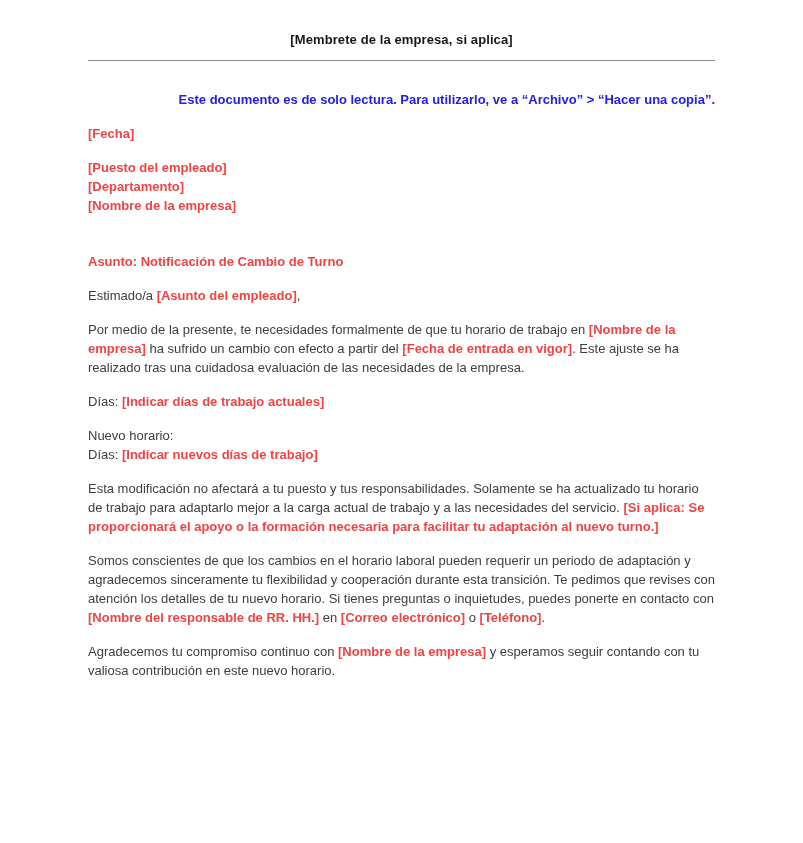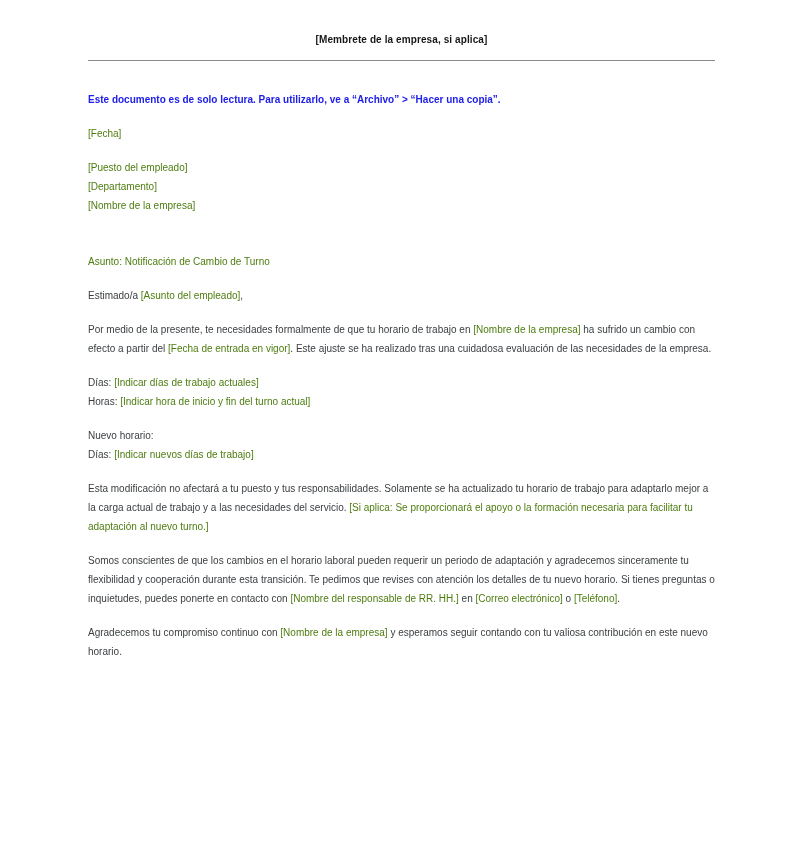--- a/index.html
+++ b/index.html
@@ -8,56 +8,56 @@
     background: #ffffff;
   }
   .page {
     position: relative;
     width: 803px;
     height: 843px;
     background: #ffffff;
     box-sizing: border-box;
     padding: 30px 88px 0 88px;
     font-family: "Liberation Sans", "DejaVu Sans", sans-serif;
-    font-size: 10px;
+    font-size: 13px;
     line-height: 19px;
     color: #3c4043;
   }
   .letterhead {
     text-align: center;
     font-weight: 700;
     color: #17181a;
     letter-spacing: 0.1px;
   }
   .divider {
     margin-top: 11px;
     border: none;
     border-top: 1px solid #8a8a8a;
     height: 0;
   }
   .notice {
     margin-top: 29px;
-    text-align: left;
+    text-align: right;
     font-weight: 700;
   }
   .content {
     margin-top: 15px;
   }
   .group {
     margin: 0 0 15px 0;
   }
   .spacer {
     height: 22px;
   }
   .line {
     min-height: 19px;
   }
   .b {
-    font-weight: 400;
-    color: #4d7c0f;
+    font-weight: 700;
+    color: #ef4444;
   }
 </style>
 </head>
 <body>
 
 <div class="page">
   <div class="letterhead">[Membrete de la empresa, si aplica]</div>
   <hr class="divider">
   <div class="notice" style="color: rgb(32, 32, 232);">Este documento es de solo lectura. Para utilizarlo, ve a “Archivo” &gt; “Hacer una copia”.</div>
   <div class="content">
@@ -74,21 +74,20 @@
         <div class="line"><span class="b">Asunto: Notificación de Cambio de Turno</span></div>
       </div>
       <div class="group">
         <div class="line"><span>Estimado/a </span><span class="b">[Asunto del empleado]</span><span>,</span></div>
       </div>
       <div class="group">
         <div class="line"><span>Por medio de la presente, te necesidades formalmente de que tu horario de trabajo en </span><span class="b">[Nombre de la empresa]</span><span> ha sufrido un cambio con efecto a partir del </span><span class="b">[Fecha de entrada en vigor]</span><span>. Este ajuste se ha realizado tras una cuidadosa evaluación de las necesidades de la empresa.</span></div>
       </div>
       <div class="group">
         <div class="line"><span>Días: </span><span class="b">[Indicar días de trabajo actuales]</span></div>
-        <div class="line"><span>Horas: </span><span class="b">[Indicar hora de inicio y fin del turno actual]</span></div>
       </div>
       <div class="group">
         <div class="line"><span>Nuevo horario:</span></div>
         <div class="line"><span>Días: </span><span class="b">[Indicar nuevos días de trabajo]</span></div>
       </div>
       <div class="group">
         <div class="line"><span>Esta modificación no afectará a tu puesto y tus responsabilidades. Solamente se ha actualizado tu horario de trabajo para adaptarlo mejor a la carga actual de trabajo y a las necesidades del servicio. </span><span class="b">[Si aplica: Se proporcionará el apoyo o la formación necesaria para facilitar tu adaptación al nuevo turno.]</span></div>
       </div>
       <div class="group">
         <div class="line"><span>Somos conscientes de que los cambios en el horario laboral pueden requerir un periodo de adaptación y agradecemos sinceramente tu flexibilidad y cooperación durante esta transición. Te pedimos que revises con atención los detalles de tu nuevo horario. Si tienes preguntas o inquietudes, puedes ponerte en contacto con </span><span class="b">[Nombre del responsable de RR. HH.]</span><span> en </span><span class="b">[Correo electrónico]</span><span> o </span><span class="b">[Teléfono]</span><span>.</span></div>

